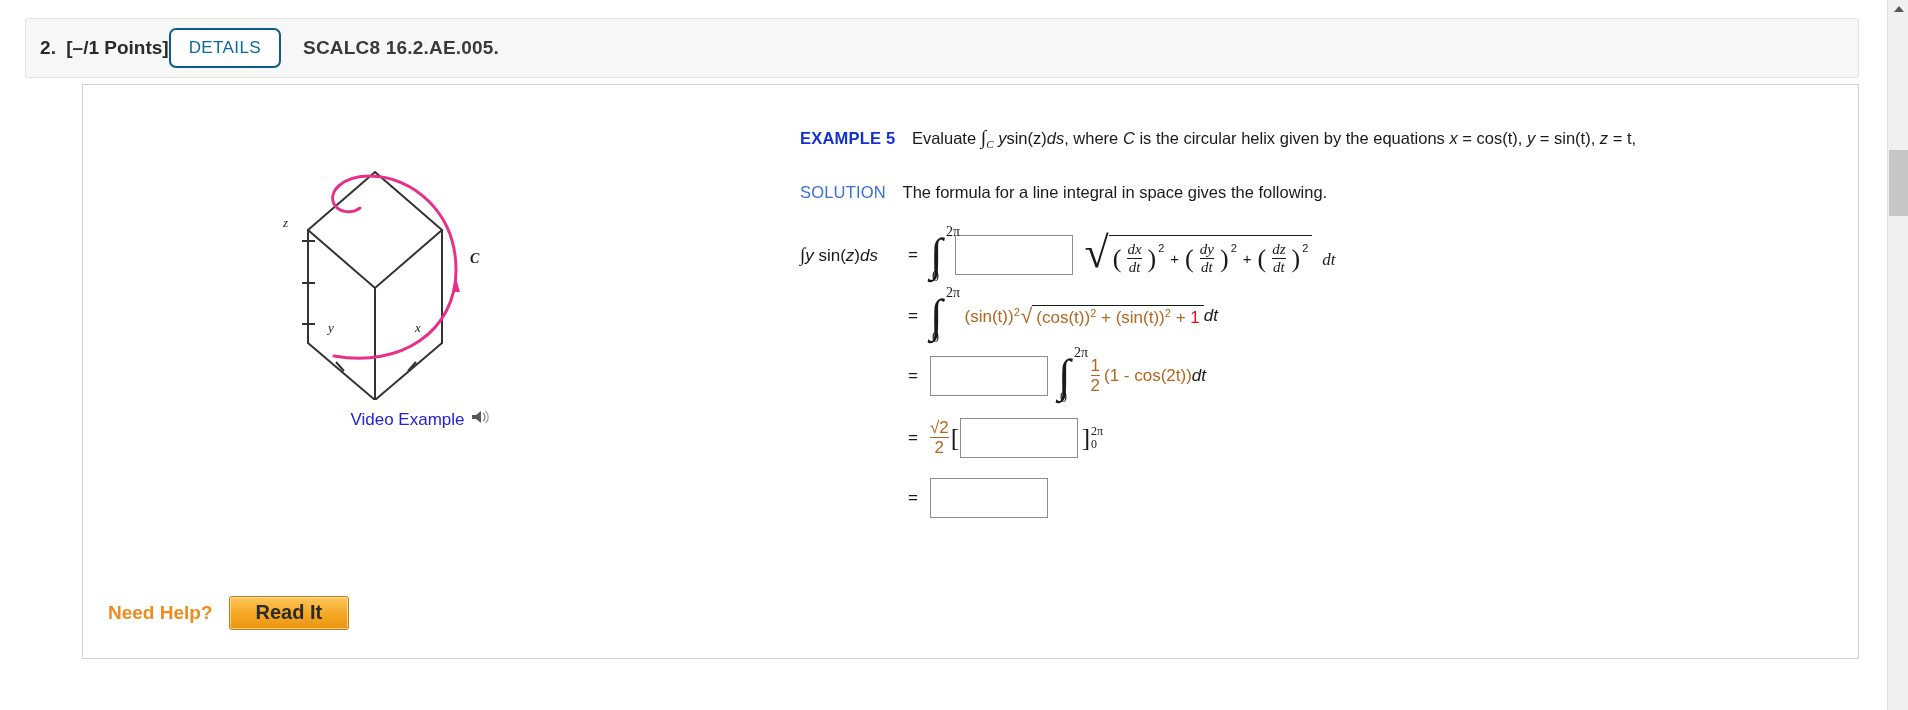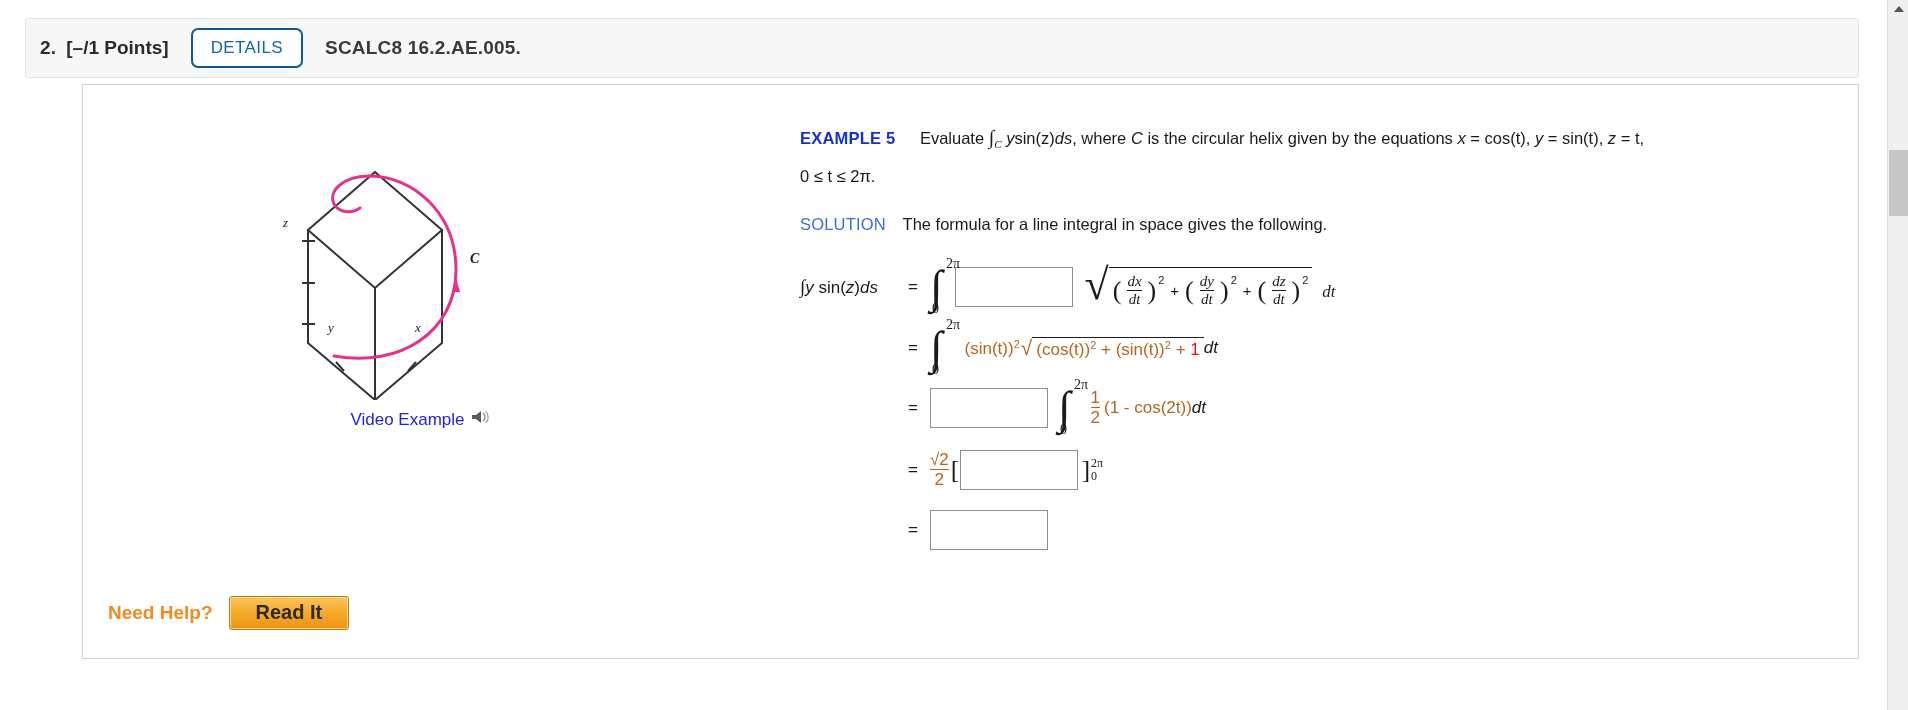--- a/index.html
+++ b/index.html
@@ -38,21 +38,21 @@
     color: #0b68a0;
     font-size: 17px;
     font-weight: 500;
     letter-spacing: .4px;
     padding: 9px 18px 10px 18px;
     cursor: pointer;
     line-height: 1;
     font-family: "Liberation Sans", sans-serif;
     white-space: nowrap;
   }
-  .btn-details { margin-left: 22px; }
+  .btn-details { }
   .q-code {
     font-size: 19px; font-weight: bold; color: #3a3a3a;
     margin-left: 22px; letter-spacing:.2px; white-space: nowrap;
   }
   .header-right {
     margin-left: auto; display: flex; align-items: center;
     gap: 12px; margin-right: 17px;
   }
 
   
@@ -242,32 +242,31 @@
 
   <div class="needhelp-row" data-name="need-help-row">
     <span class="needhelp-label" data-name="need-help-label">Need Help?</span>
     <button class="readit-btn" data-name="read-it-button">Read It</button>
   </div>
 
   <div class="math-col" data-name="math-column">
 
     <div class="lead" data-name="example-statement">
       <span class="tag-example" data-name="example-tag">EXAMPLE 5</span>
-      <span style="margin-left:20px;text-align:right;" data-name="example-text-1">Evaluate</span>
+      <span style="margin-left:12px;text-align:right;" data-name="example-text-1">Evaluate</span>
       <span class="ser" style="font-size:20px;" data-name="integral-sign-c">∫</span><span class="sub ser" data-name="integral-sub-c">C</span>
       <i class="v" data-name="integrand-y">y</i><span data-name="integrand-sin">sin(z)</span><i class="v" data-name="differential-ds">ds</i><span data-name="example-text-2">, where</span>
       <i class="v" data-name="curve-var-c">C</i>
       <span data-name="example-text-3">is the circular helix given by the equations</span>
       <i class="v" data-name="eq-x-var">x</i>
       <span data-name="eq-x-value">= cos(t),</span>
       <i class="v" data-name="eq-y-var">y</i>
       <span data-name="eq-y-value">= sin(t),</span>
       <i class="v" data-name="eq-z-var">z</i>
       <span data-name="eq-z-value">= t,</span>
-      <div style="margin-top:2px;" data-name="example-domain">0 ≤ t ≤ 2π.</div>
     </div>
 
     <div class="solution-row lead" data-name="solution-statement">
       <span class="tag-solution" data-name="solution-tag">SOLUTION</span>
       <span class="solution-text" data-name="solution-text">The formula for a line integral in space gives the following.</span>
     </div>
 
     <div class="eqs" data-name="equation-block">
 
       <div style="display:flex; align-items:center; height:64px; margin-left:0px;" data-name="equation-line-1">

